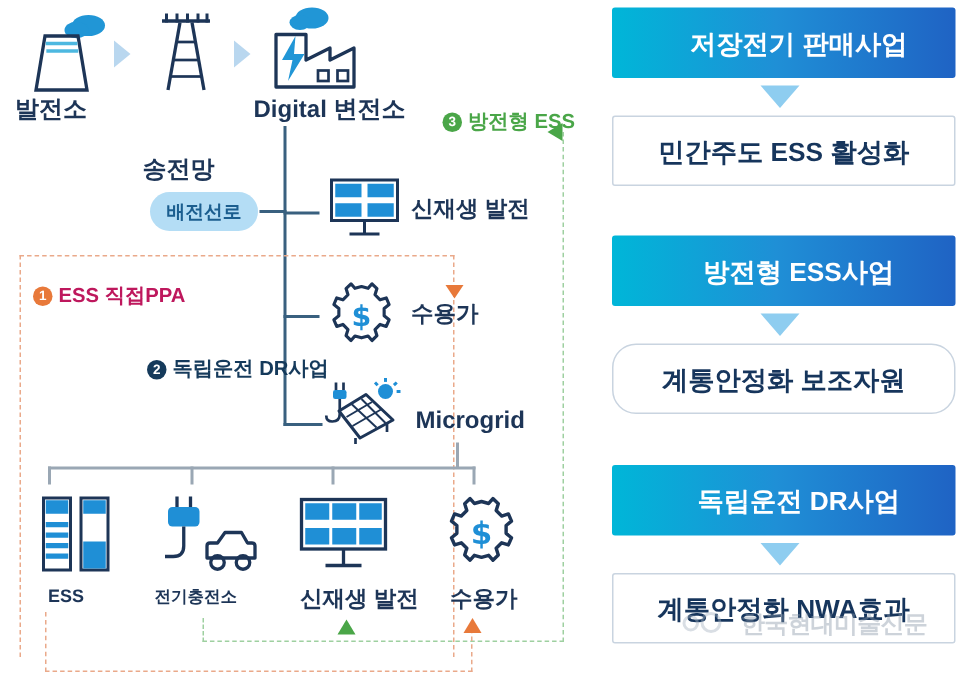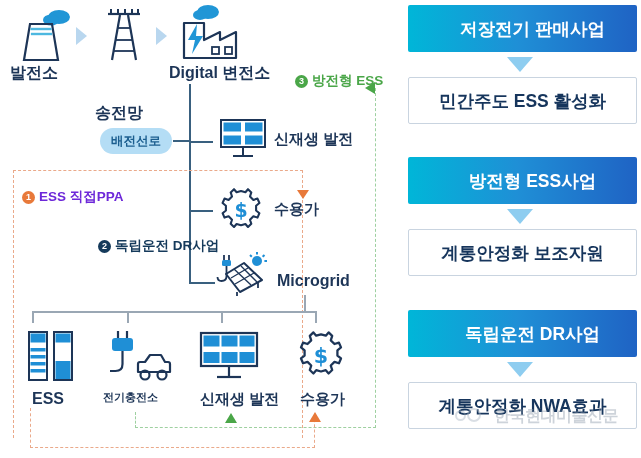--- a/index.html
+++ b/index.html
@@ -47,21 +47,21 @@
   
   .marker { position: absolute; display: flex; align-items: center; white-space: nowrap; }
   .marker .num {
     display: inline-flex; align-items: center; justify-content: center;
     width: 13px; height: 13px; border-radius: 50%;
     color: #fff; font-size: 9px; font-weight: bold;
     margin-right: 4px; line-height: 1;
   }
   .marker .txt { font-size: 13.5px; font-weight: bold; }
   .m-orange .num { background: #e8793a; }
-  .m-orange .txt { color: #6d28d9; }
+  .m-orange .txt { color: #be185d; }
   .m-navy .num { background: #153a5b; }
   .m-navy .txt { color: #153a5b; }
   .m-green .num { background: #4aa648; }
   .m-green .txt { color: #4aa648; }
 
   
   .dash-orange {
     position: absolute;
     border: 1.6px dashed #eaa98a;
   }
@@ -333,21 +333,21 @@
     </div>
 
     <div class="icon-box" style="left:296px; top:330px;">
       <svg width="50" height="50" viewBox="0 0 46 46">
         <path d="M23 4 l4.4 1.2 2.6 -3 3.3 3.2 -1.3 4.1 3.4 3.4 4.1 -1.3 1.9 4.4 -3.3 2.7 0 4.8 3.3 2.7 -1.9 4.4 -4.1 -1.3 -3.4 3.4 1.3 4.1 -3.3 3.2 -2.6 -3 -4.4 1.2 -4.4 -1.2 -2.6 3 -3.3 -3.2 1.3 -4.1 -3.4 -3.4 -4.1 1.3 -1.9 -4.4 3.3 -2.7 0 -4.8 -3.3 -2.7 1.9 -4.4 4.1 1.3 3.4 -3.4 -1.3 -4.1 3.3 -3.2 2.6 3 Z" fill="none" stroke="#1d3557" stroke-width="2.1" stroke-linejoin="round"></path>
         <circle cx="23" cy="23" r="9.5" fill="#ffffff"></circle>
         <text x="23" y="30" font-size="19" font-weight="bold" fill="#1f8fd6" text-anchor="middle" font-family="DejaVu Sans, sans-serif">$</text>
       </svg>
     </div>
 
-    <div class="node-label" style="left:32px; top:390px; font-size:16px;">ESS</div>
+    <div class="node-label" style="left:32px; top:390px; font-size:12px;">ESS</div>
     <div class="node-label" style="left:103px; top:390px; font-size:11px;">전기충전소</div>
     <div class="node-label" style="left:200px; top:390px; font-size:15px;">신재생 발전</div>
     <div class="node-label" style="left:300px; top:390px; font-size:15px;">수용가</div>
 
     <div class="dash-green" style="left:375px; top:88px; height:340px;"></div>
     <div class="dash-green-h" style="left:135px; top:427px; width:241px;"></div>
     <div class="dash-green" style="left:135px; top:412px; height:16px;"></div>
     <div class="ar-left-green" style="left:365px; top:82px;"></div>
     <div class="ar-up-green" style="left:225px; top:413px;"></div>
 
@@ -359,21 +359,21 @@
   </div>
 
   <div id="right">
 
     <div class="rbox filled" style="top:5px;">저장전기 판매사업</div>
     <div class="rarrow" style="top:57px;"></div>
     <div class="rbox filled" style="top:157px;">방전형 ESS사업</div>
 
     <div class="rbox outline" style="top:77px;">민간주도 ESS 활성화</div>
     <div class="rarrow" style="top:209px;"></div>
-    <div class="rbox outline" style="top:229px;">계통안정화 보조자원</div>
+    <div class="rbox outline" style="top:229px;border-radius:16px;">계통안정화 보조자원</div>
 
     <div class="rbox filled" style="top:310px;">독립운전 DR사업</div>
     <div class="rarrow" style="top:362px;"></div>
     <div class="rbox outline" style="top:382px;">계통안정화 NWA효과</div>
 
   </div>
 
   <div id="watermark">
     <span class="wm-mark">
       <i style="left:0; top:2px; width:11px; height:11px;"></i>

